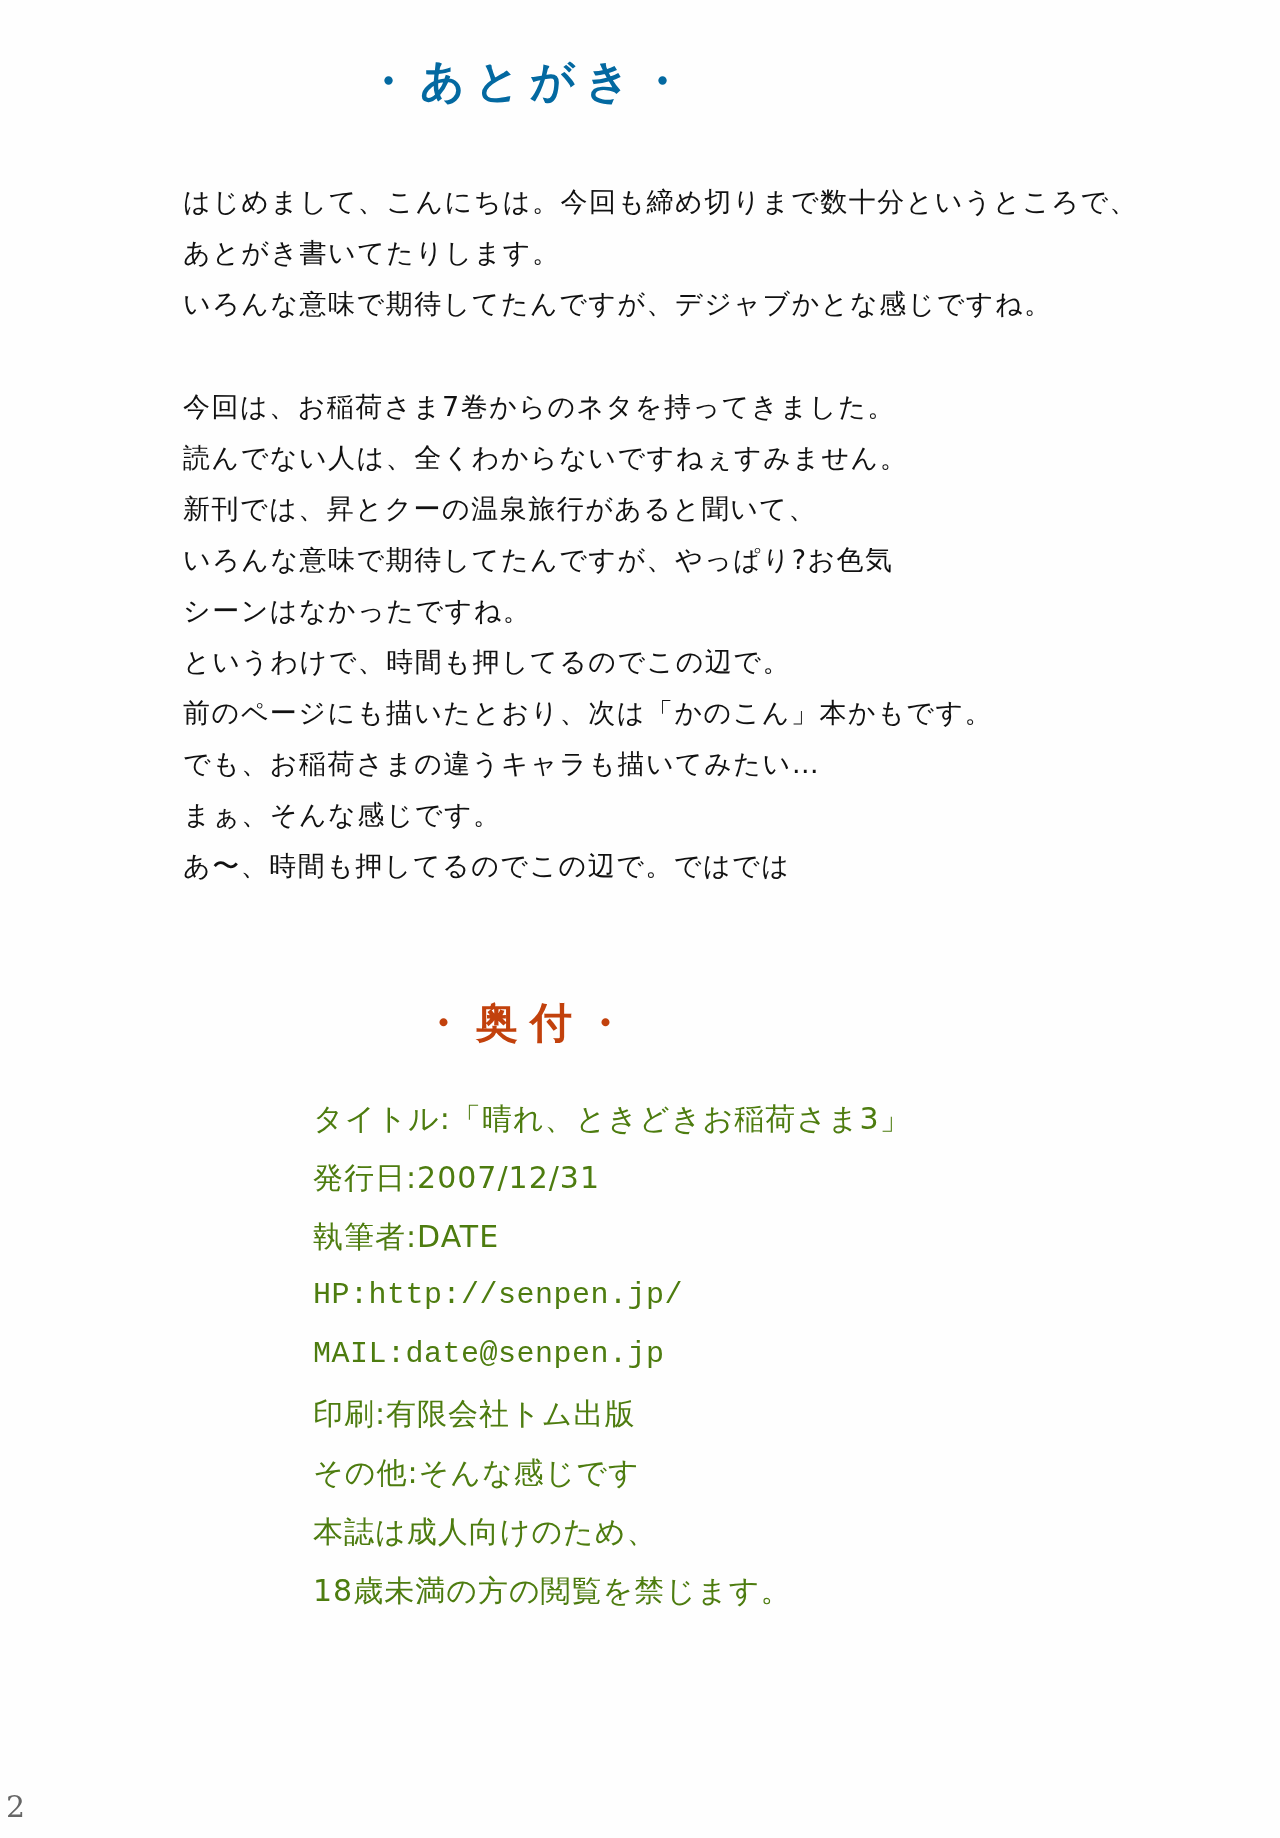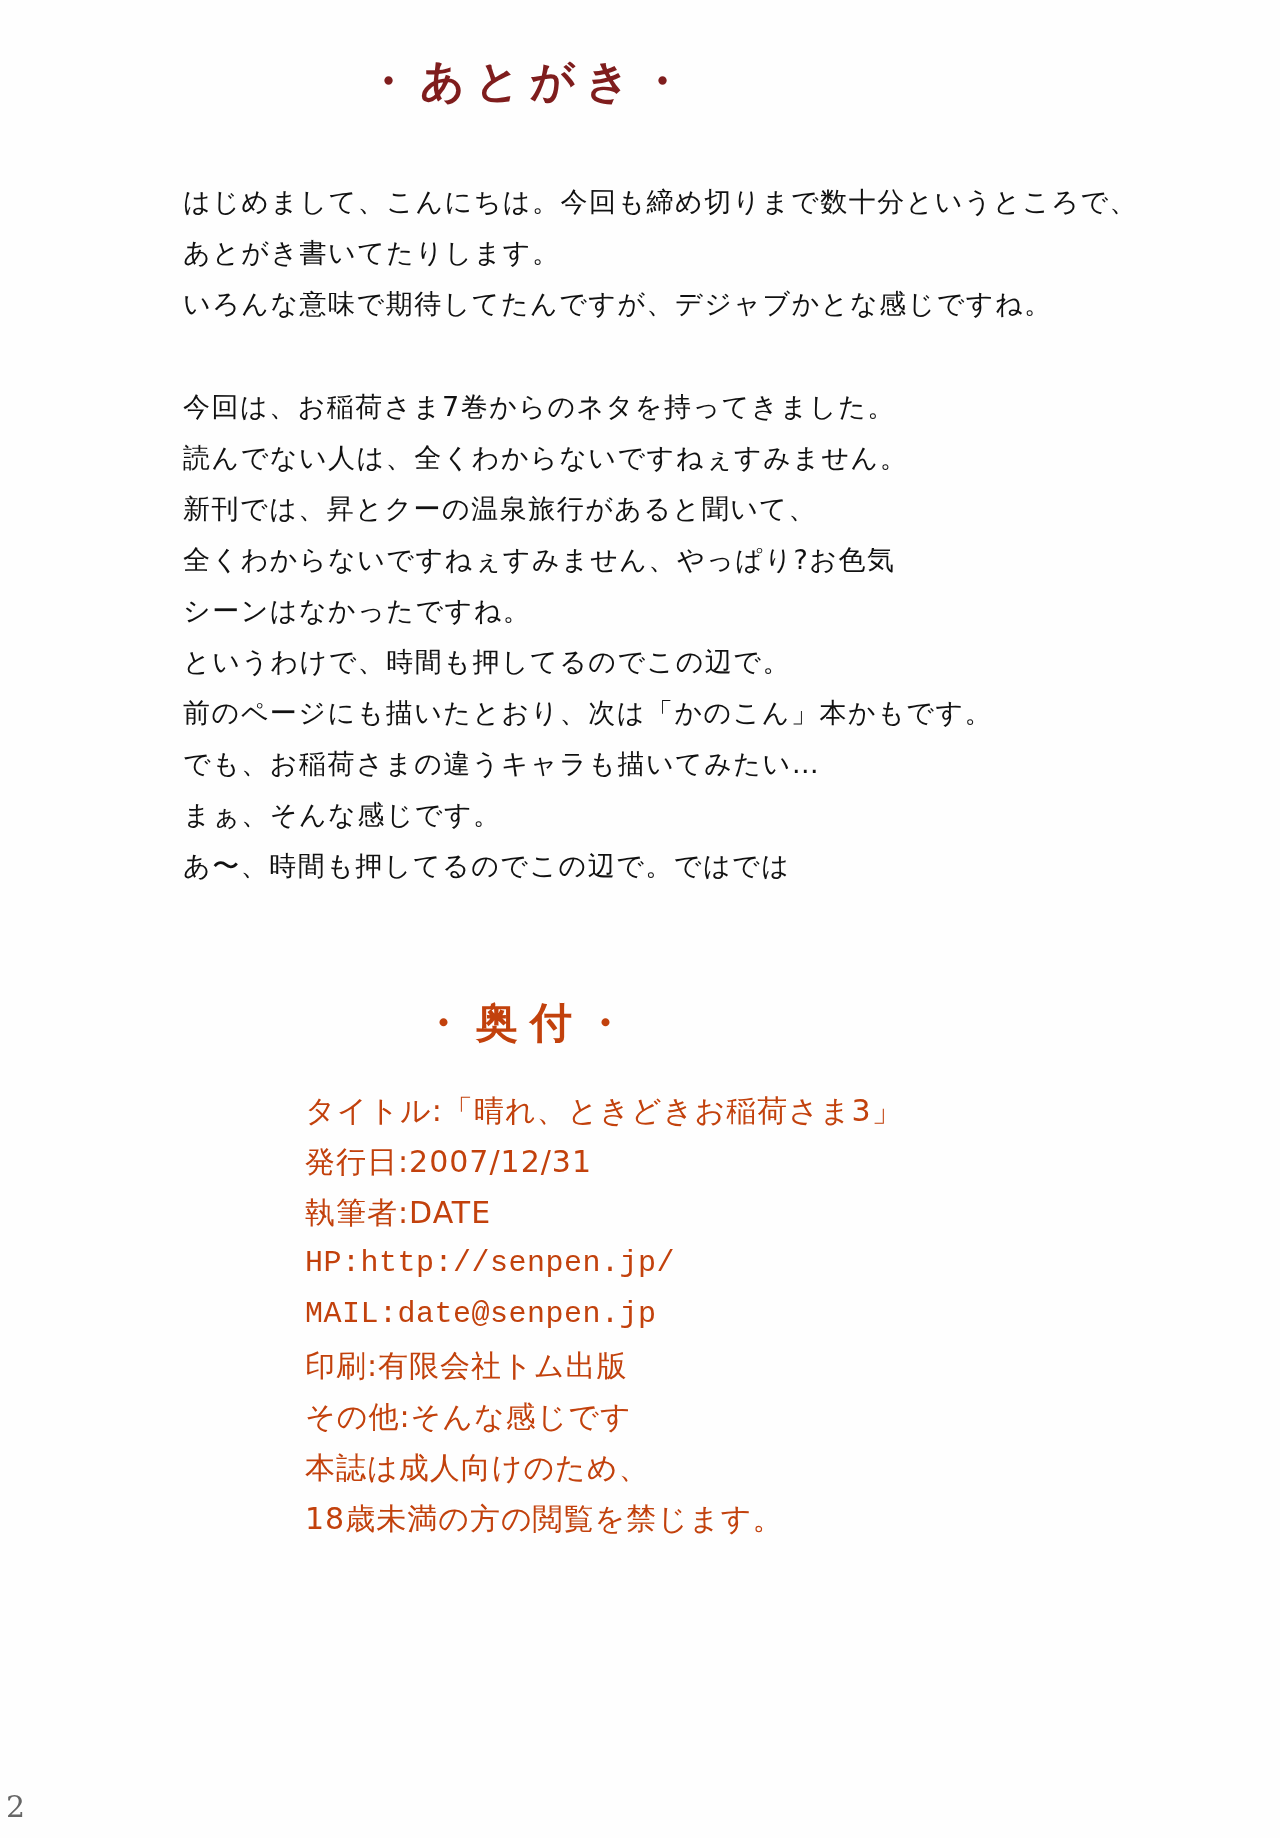--- a/index.html
+++ b/index.html
@@ -25,21 +25,21 @@
   
   .afterword-heading {
     position: absolute;
     top: 52px;
     left: 0;
     width: 1060px;
     text-align: center;
     font-size: 44px;
     font-weight: bold;
     letter-spacing: 10px;
-    color: #7f1d1d;
+    color: #0369a1;
   }
 
   .afterword-body {
     position: absolute;
     top: 178px;
     left: 183px;
     width: 880px;
   }
   .afterword-body p {
     margin: 0 0 4px 0;
@@ -66,25 +66,25 @@
     color: #c2410c;
   }
 
   .colophon-body {
     position: absolute;
     top: 1085px;
     left: 305px;
     width: 720px;
   }
   .colophon-body p {
-    margin: 0;
+    margin: 8px;
     font-size: 30px;
     line-height: 51px;
     letter-spacing: 1px;
-    color: #c2410c;
+    color: #4d7c0f;
     white-space: nowrap;
   }
   .colophon-body p.latin {
     font-family: Liberation Mono, monospace;
     letter-spacing: 0.5px;
   }
 
   
   .page-number {
     position: absolute;
@@ -105,21 +105,21 @@
   <div class="afterword-body">
     <p>はじめまして、こんにちは。今回も締め切りまで数十分というところで、</p>
     <p>あとがき書いてたりします。</p>
     <p>いろんな意味で期待してたんですが、デジャブかとな感じですね。</p>
 
     <div class="gap"></div>
 
     <p>今回は、お稲荷さま7巻からのネタを持ってきました。</p>
     <p>読んでない人は、全くわからないですねぇすみません。</p>
     <p>新刊では、昇とクーの温泉旅行があると聞いて、</p>
-    <p>全くわからないですねぇすみません、やっぱり?お色気</p>
+    <p>いろんな意味で期待してたんですが、やっぱり?お色気</p>
     <p>シーンはなかったですね。</p>
     <p>というわけで、時間も押してるのでこの辺で。</p>
     <p>前のページにも描いたとおり、次は「かのこん」本かもです。</p>
     <p>でも、お稲荷さまの違うキャラも描いてみたい…</p>
     <p>まぁ、そんな感じです。</p>
     <p>あ〜、時間も押してるのでこの辺で。ではでは</p>
   </div>
 
   <div class="colophon-heading">・奥付・</div>
 

